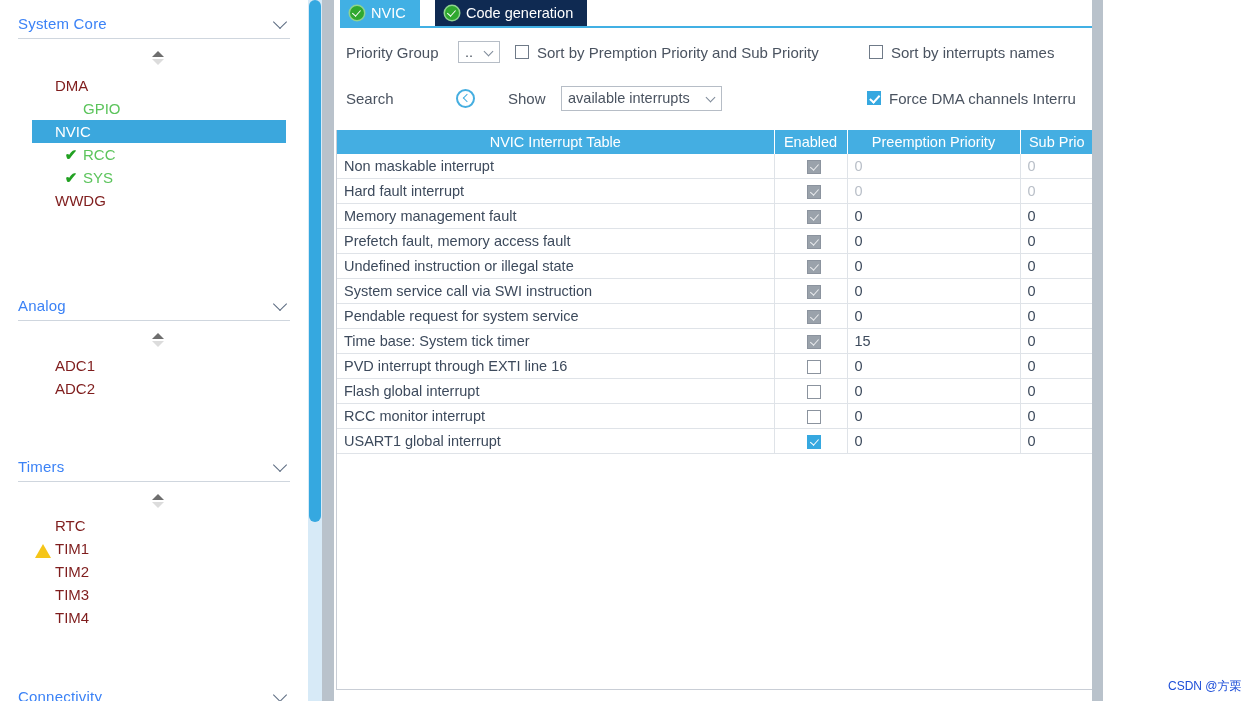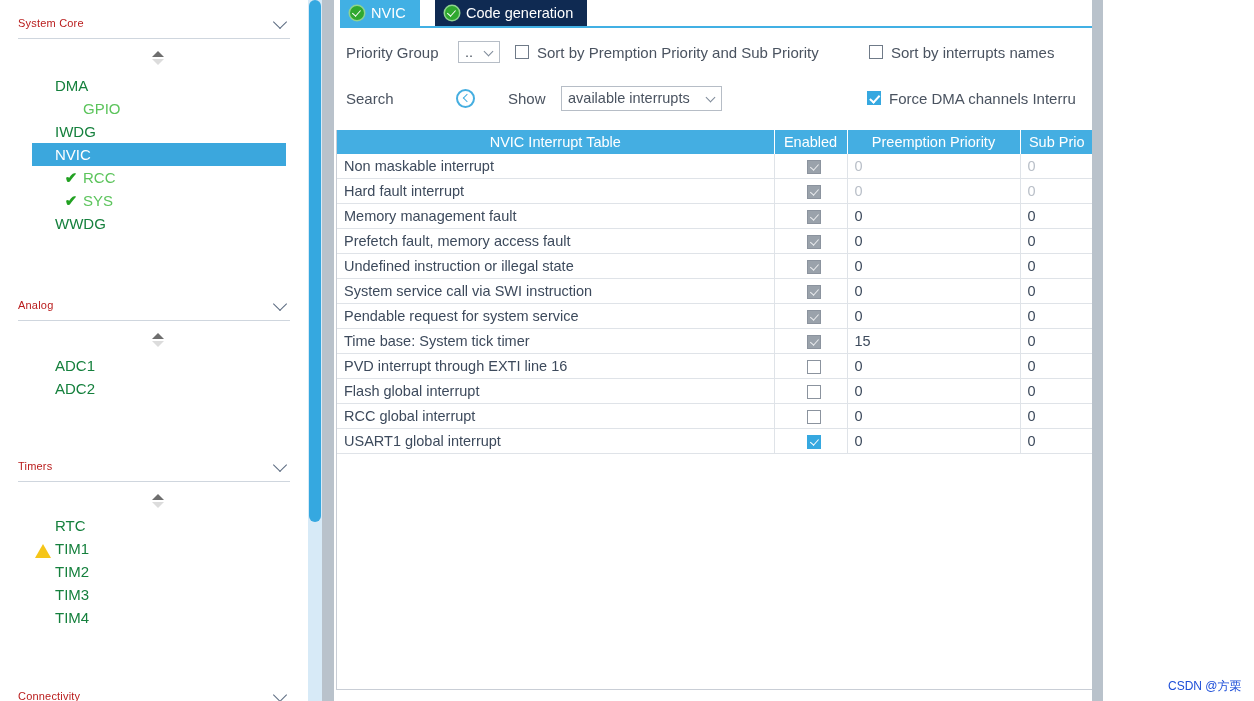--- a/index.html
+++ b/index.html
@@ -28,22 +28,22 @@
   .side-group { position: absolute; left: 0; width: 308px; }
   .side-head {
     position: relative;
     height: 30px;
     margin: 0 18px 0 18px;
     border-bottom: 1px solid #cfd6de;
     display: flex;
     align-items: center;
   }
   .side-head .title {
-    font-size: 11px;
-    color: #b91c1c;
+    font-size: 15px;
+    color: #3b82f6;
     letter-spacing: .2px;
   }
   .side-head .chev {
     position: absolute;
     right: 2px; top: 7px;
     width: 14px; height: 14px;
   }
   .side-head .chev::before {
     content: "";
     position: absolute;
@@ -67,21 +67,21 @@
   }
   .spinner .up { top: 0; border-bottom: 6px solid #6e6e6e; }
   .spinner .dn { top: 8px; border-top: 6px solid #dcdcdc; }
 
   .side-item {
     position: relative;
     height: 23px;
     line-height: 23px;
     padding-left: 55px;
     font-size: 15px;
-    color: #15803d;
+    color: #7f1d1d;
     white-space: nowrap;
   }
   .side-item.green { color: #5cc45c; margin-left: 28px; }
   .side-item.sel {
     background: #3ba7dd;
     color: #ffffff;
     margin-left: 32px;
     padding-left: 23px;
     width: 254px;
     box-sizing: border-box;
@@ -374,21 +374,20 @@
       <span class="title">System Core</span>
       <span class="chev"></span>
     </div>
     <div class="spinner" style="top:43px;">
         <i class="up"></i>
         <i class="dn"></i>
       </div>
     <div style="position:absolute; top:66px; left:0; width:308px;">
       <div class="side-item"><span>DMA</span></div>
       <div class="side-item green"><span>GPIO</span></div>
-      <div class="side-item"><span>IWDG</span></div>
       <div class="side-item sel"><span>NVIC</span></div>
       <div class="side-item green"><span class="mark"><span class="check-glyph">✔</span></span><span>RCC</span></div>
       <div class="side-item green"><span class="mark"><span class="check-glyph">✔</span></span><span>SYS</span></div>
       <div class="side-item"><span>WWDG</span></div>
     </div>
   </div>
 
   <div class="side-group" style="top:290px;">
     <div class="side-head">
       <span class="title">Analog</span>
@@ -561,21 +560,21 @@
             <td class="c-num">0</td>
             <td class="c-num">0</td>
           </tr>
           <tr>
             <td>Flash global interrupt</td>
             <td class="c-enabled"><span class="tcbx "></span></td>
             <td class="c-num">0</td>
             <td class="c-num">0</td>
           </tr>
           <tr>
-            <td>RCC global interrupt</td>
+            <td>RCC monitor interrupt</td>
             <td class="c-enabled"><span class="tcbx "></span></td>
             <td class="c-num">0</td>
             <td class="c-num">0</td>
           </tr>
           <tr>
             <td>USART1 global interrupt</td>
             <td class="c-enabled"><span class="tcbx on"></span></td>
             <td class="c-num">0</td>
             <td class="c-num">0</td>
           </tr>

